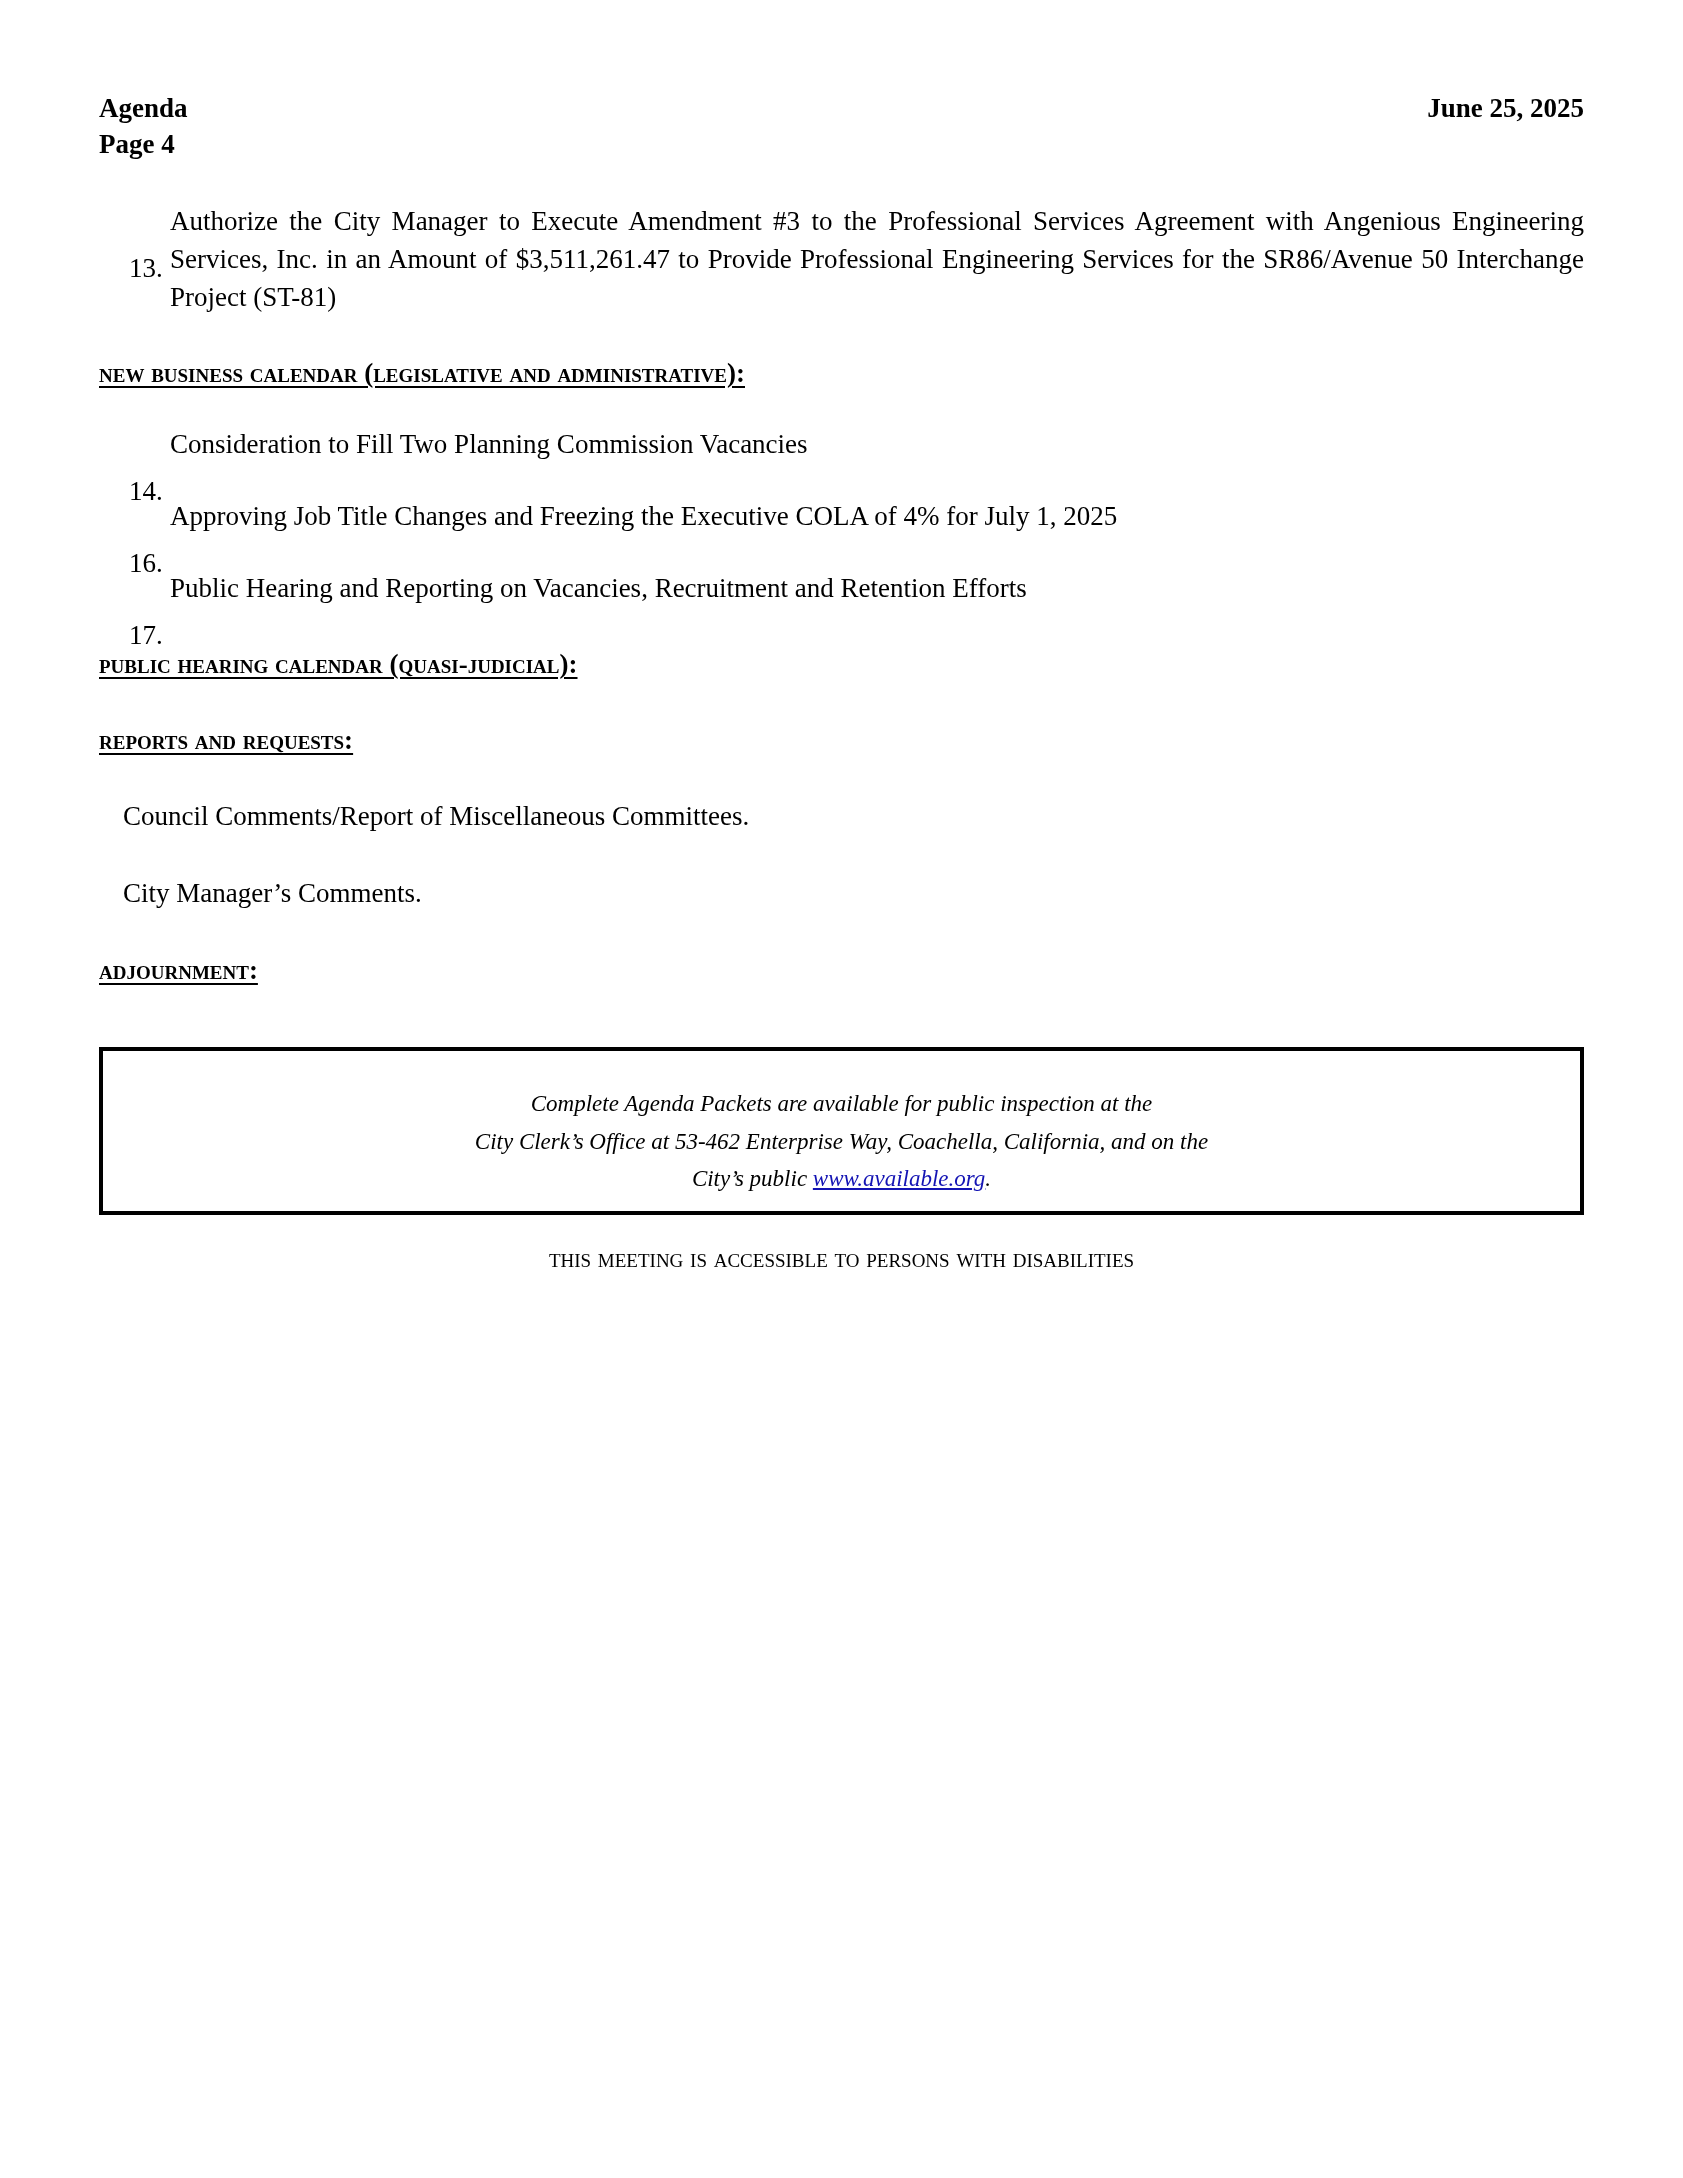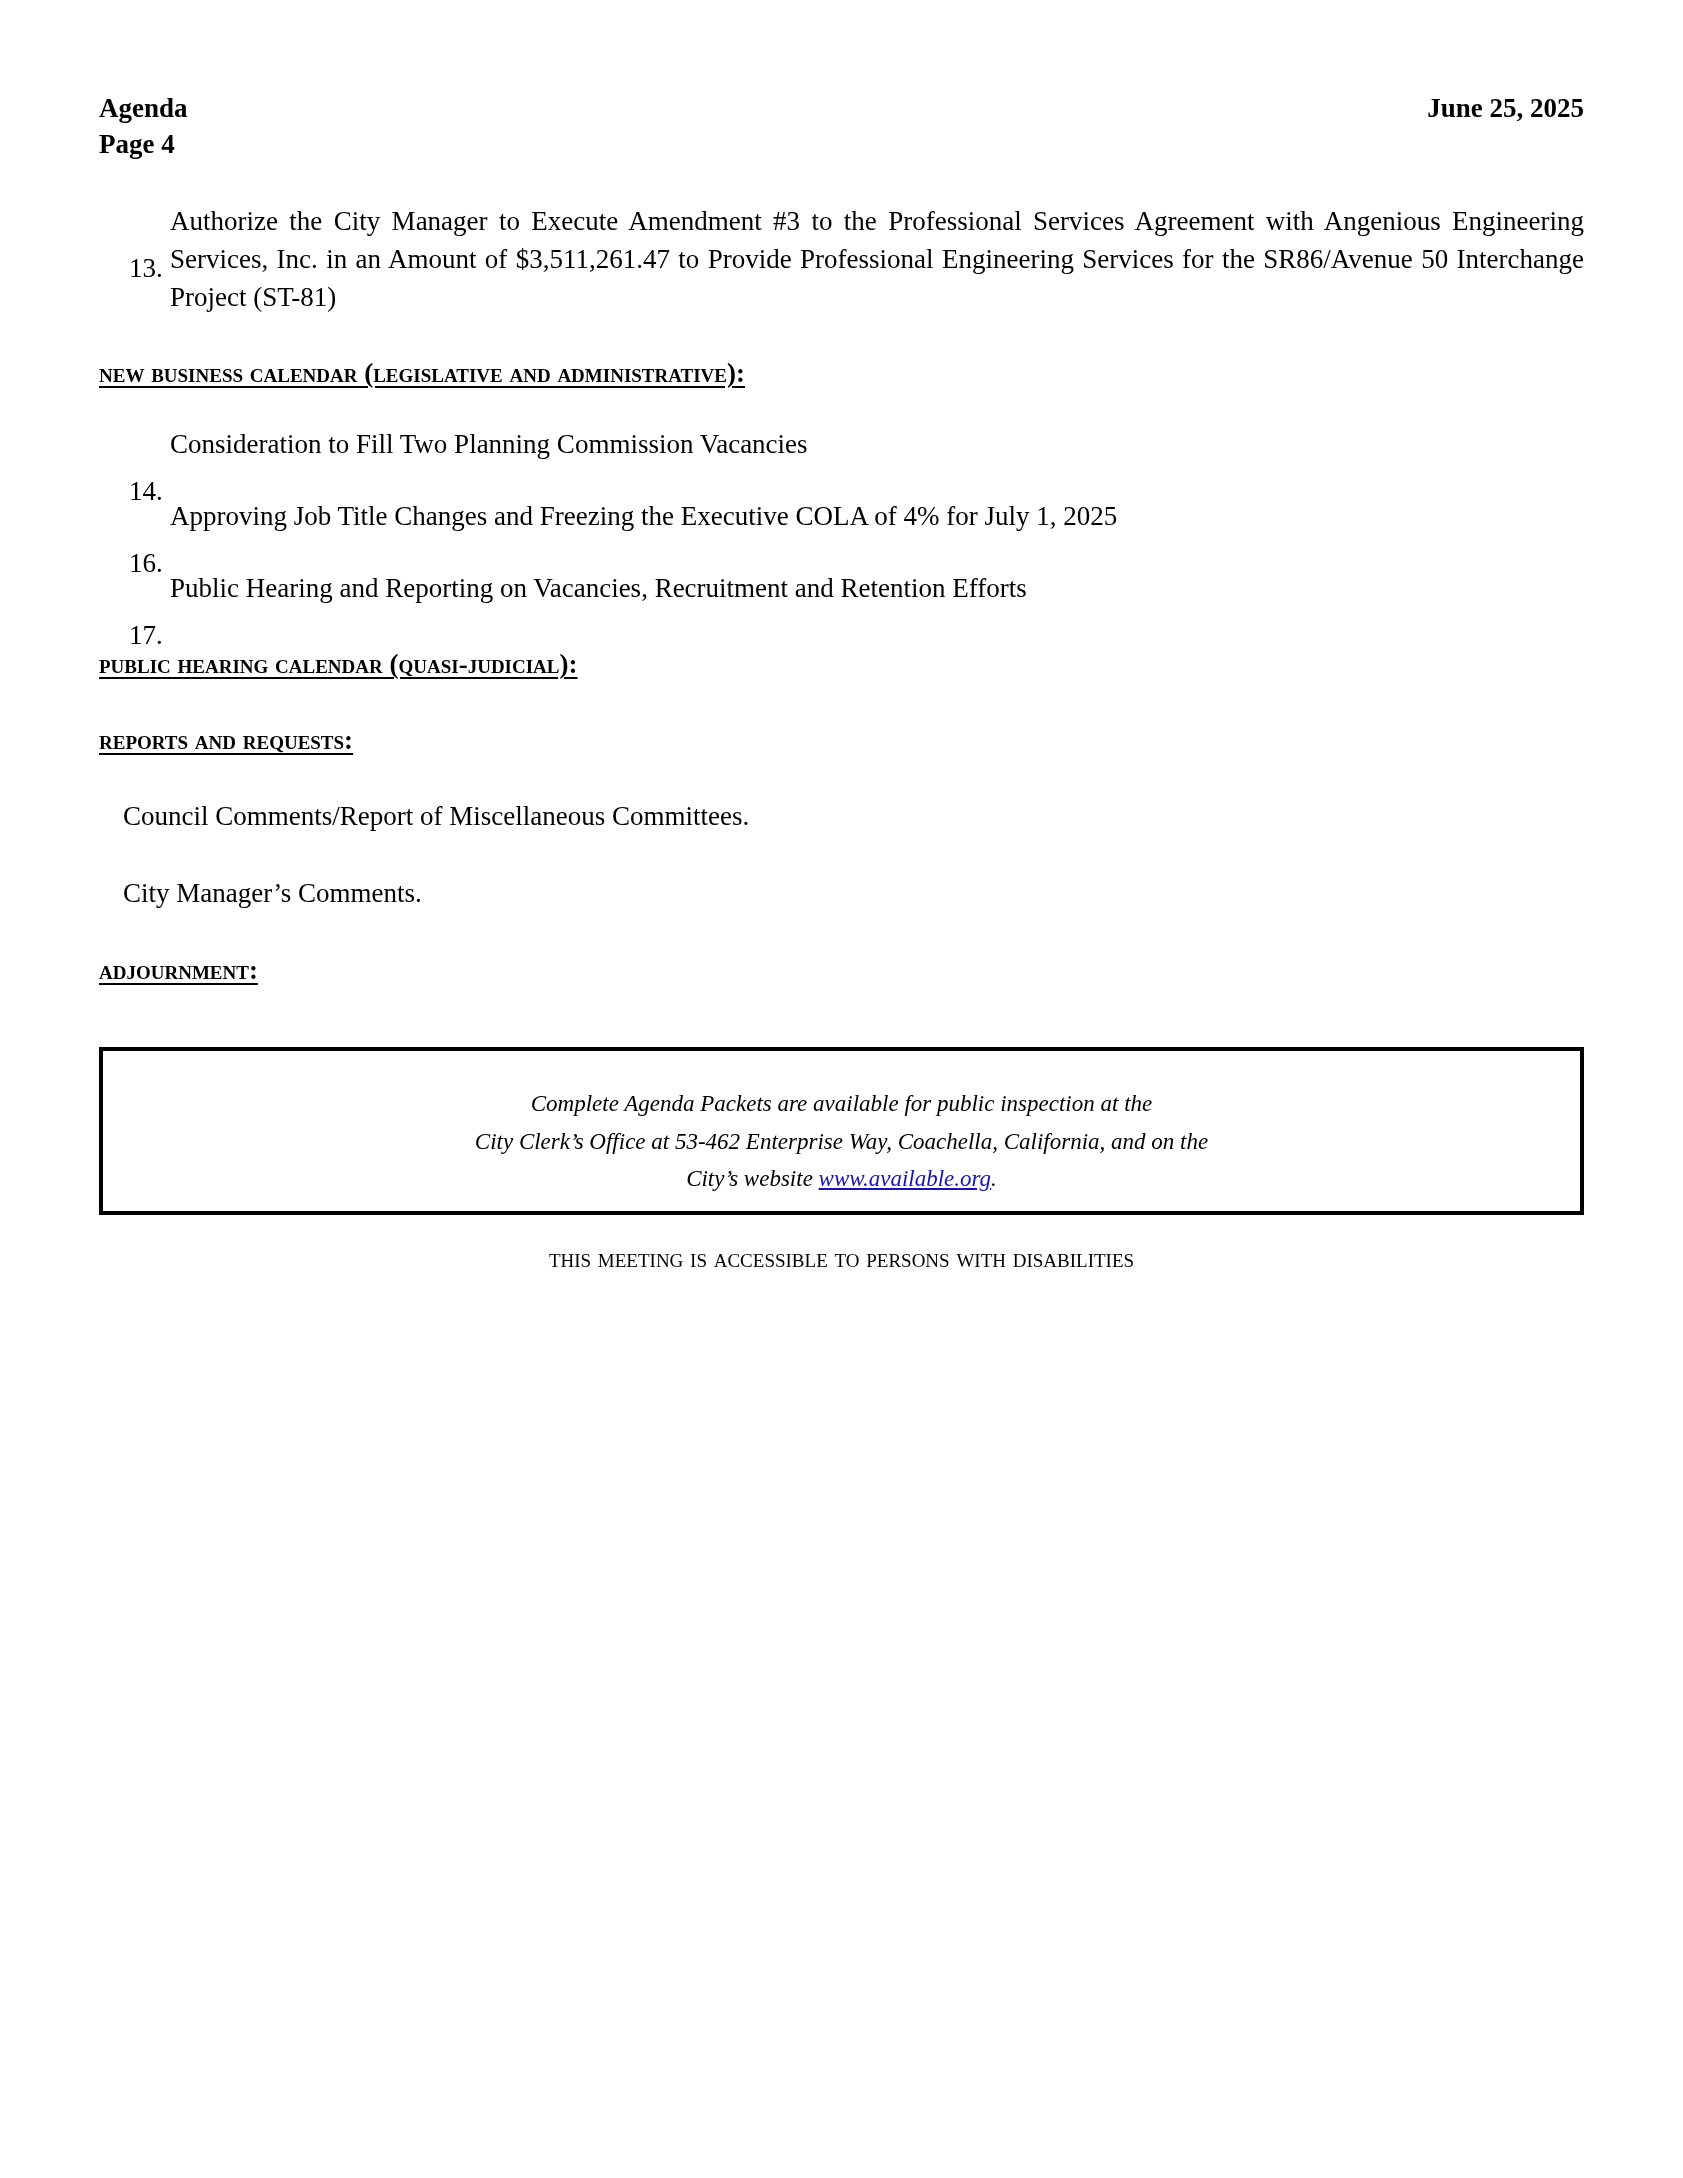--- a/index.html
+++ b/index.html
@@ -172,20 +172,20 @@
     <div class="section-heading">Reports and Requests:</div>
 
     <div class="plain-line">Council Comments/Report of Miscellaneous Committees.</div>
     <div class="plain-line">City Manager’s Comments.</div>
 
     <div class="section-heading">Adjournment:</div>
 
     <div class="notice-box">
       <span class="nb-line">Complete Agenda Packets are available for public inspection at the</span>
       <span class="nb-line">City Clerk’s Office at 53-462 Enterprise Way, Coachella, California, and on the</span>
-      <span class="nb-line"><span>City’s website </span><a class="notice-link" href="#">www.available.org</a><span>.</span></span>
+      <span class="nb-line"><span>City’s public </span><a class="notice-link" href="#">www.available.org</a><span>.</span></span>
     </div>
 
     <div class="access-note">This Meeting Is Accessible To Persons With Disabilities</div>
 
   </div>
 </div>
 
 
 </body></html>

